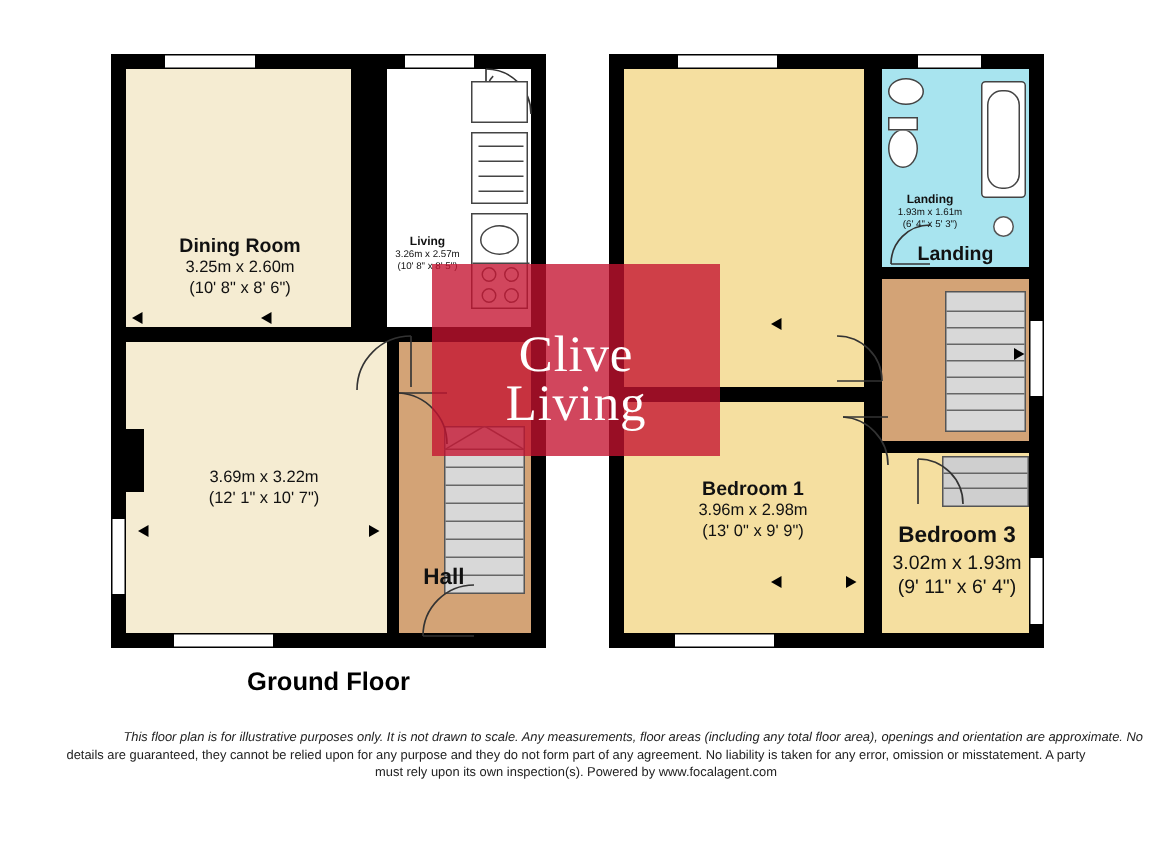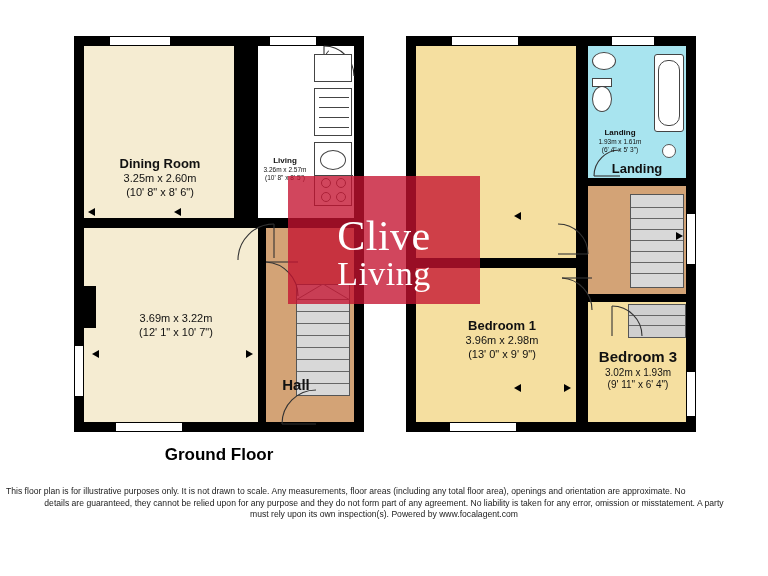--- a/index.html
+++ b/index.html
@@ -61,21 +61,21 @@
     display: block;
   }
   .label .dim {
     font-size: 11px;
     color: #111;
     display: block;
   }
   .label.small .nm { font-size: 8px; font-weight: bold; }
   .label.small .dim { font-size: 6.5px; }
   .label.mid .nm { font-size: 15px; font-weight: bold; }
-  .label.mid .dim { font-size: 10px; }
+  .label.mid .dim { font-size: 13px; }
 
   .floor-title {
     position: absolute;
     font-size: 17px;
     font-weight: bold;
     text-align: center;
     color: #000;
   }
 
   
@@ -155,21 +155,21 @@
     height: 128px;
     background: rgba(196, 18, 48, 0.78);
     display: flex;
     flex-direction: column;
     align-items: center;
     justify-content: center;
     color: #ffffff;
     font-family: "Liberation Serif", serif;
     z-index: 40;
   }
-  .watermark .w1 { font-size: 42px; line-height: 0.95; letter-spacing: 0.5px; margin-top: 28px; }
+  .watermark .w1 { font-size: 34px; line-height: 0.95; letter-spacing: 0.5px; margin-top: 28px; }
   .watermark .w2 { font-size: 34px; line-height: 1.0; letter-spacing: 0.5px; }
 
   
   .footer {
     position: absolute;
     left: 0;
     top: 486px;
     width: 768px;
     padding: 0 6px;
     box-sizing: border-box;
@@ -179,21 +179,21 @@
     font-weight: bold;
     color: #111;
     margin-bottom: 3px;
   }
   .footer .disc {
     font-size: 8.6px;
     line-height: 1.35;
     color: #222;
     text-align: center;
   }
-  .footer .disc .first { display: block; text-align: left; }
+  .footer .disc .first { display: block; text-align: right; font-style: italic; }
 </style>
 </head>
 <body>
 
 <div class="stage">
 
   <div class="plan" style="left:74px; top:36px; width:290px; height:396px;">
 
     <div class="wall" style="left:0; top:0; width:290px; height:396px;"></div>
 

